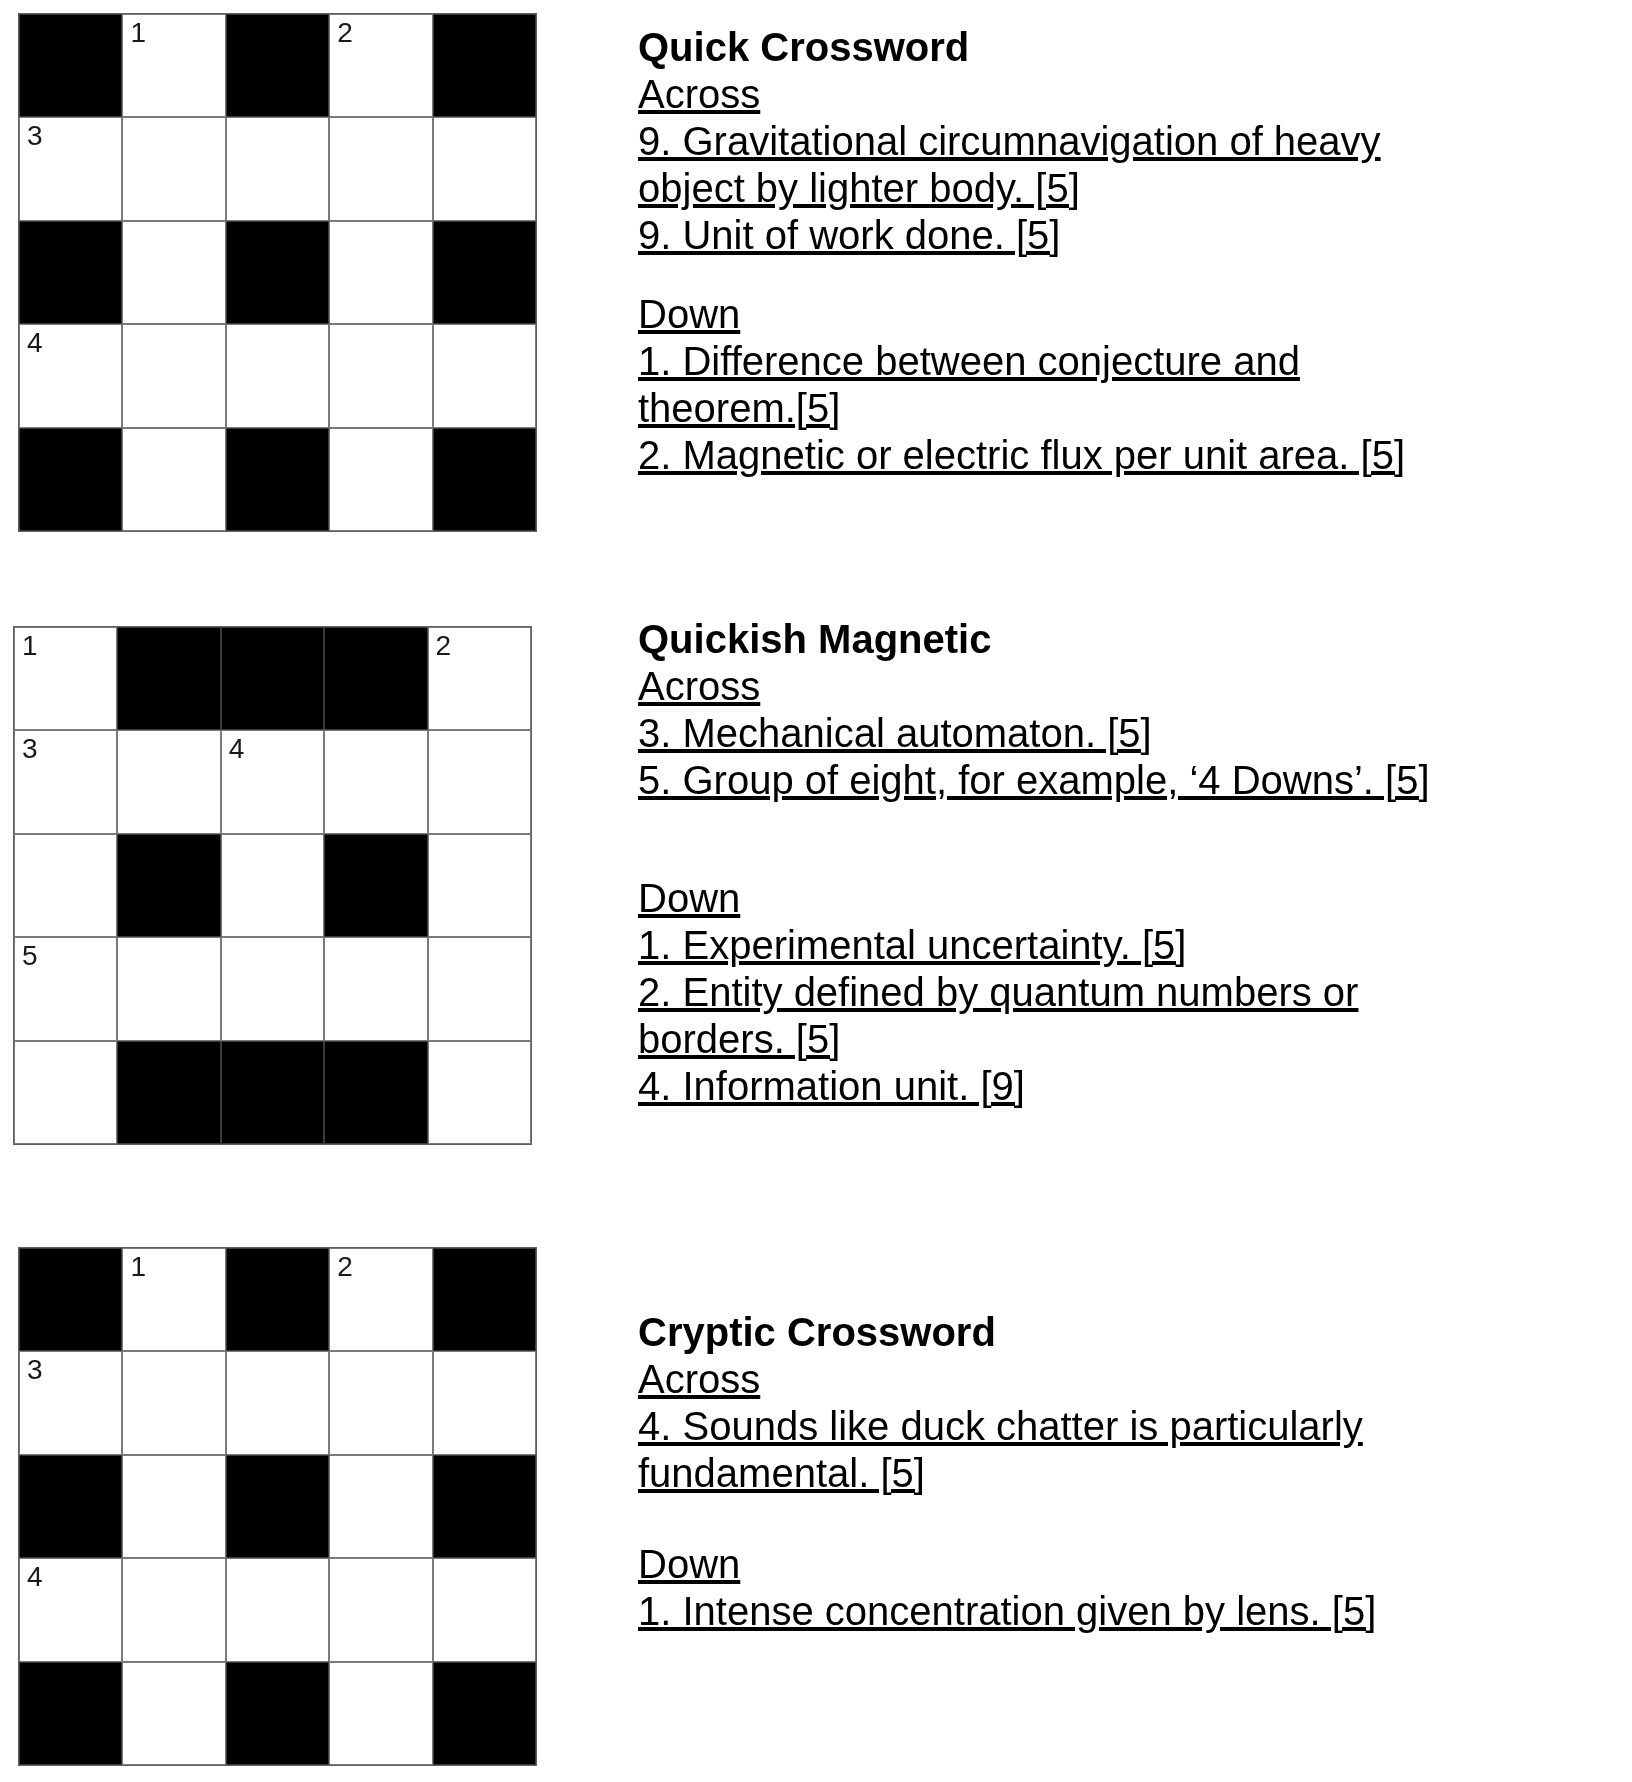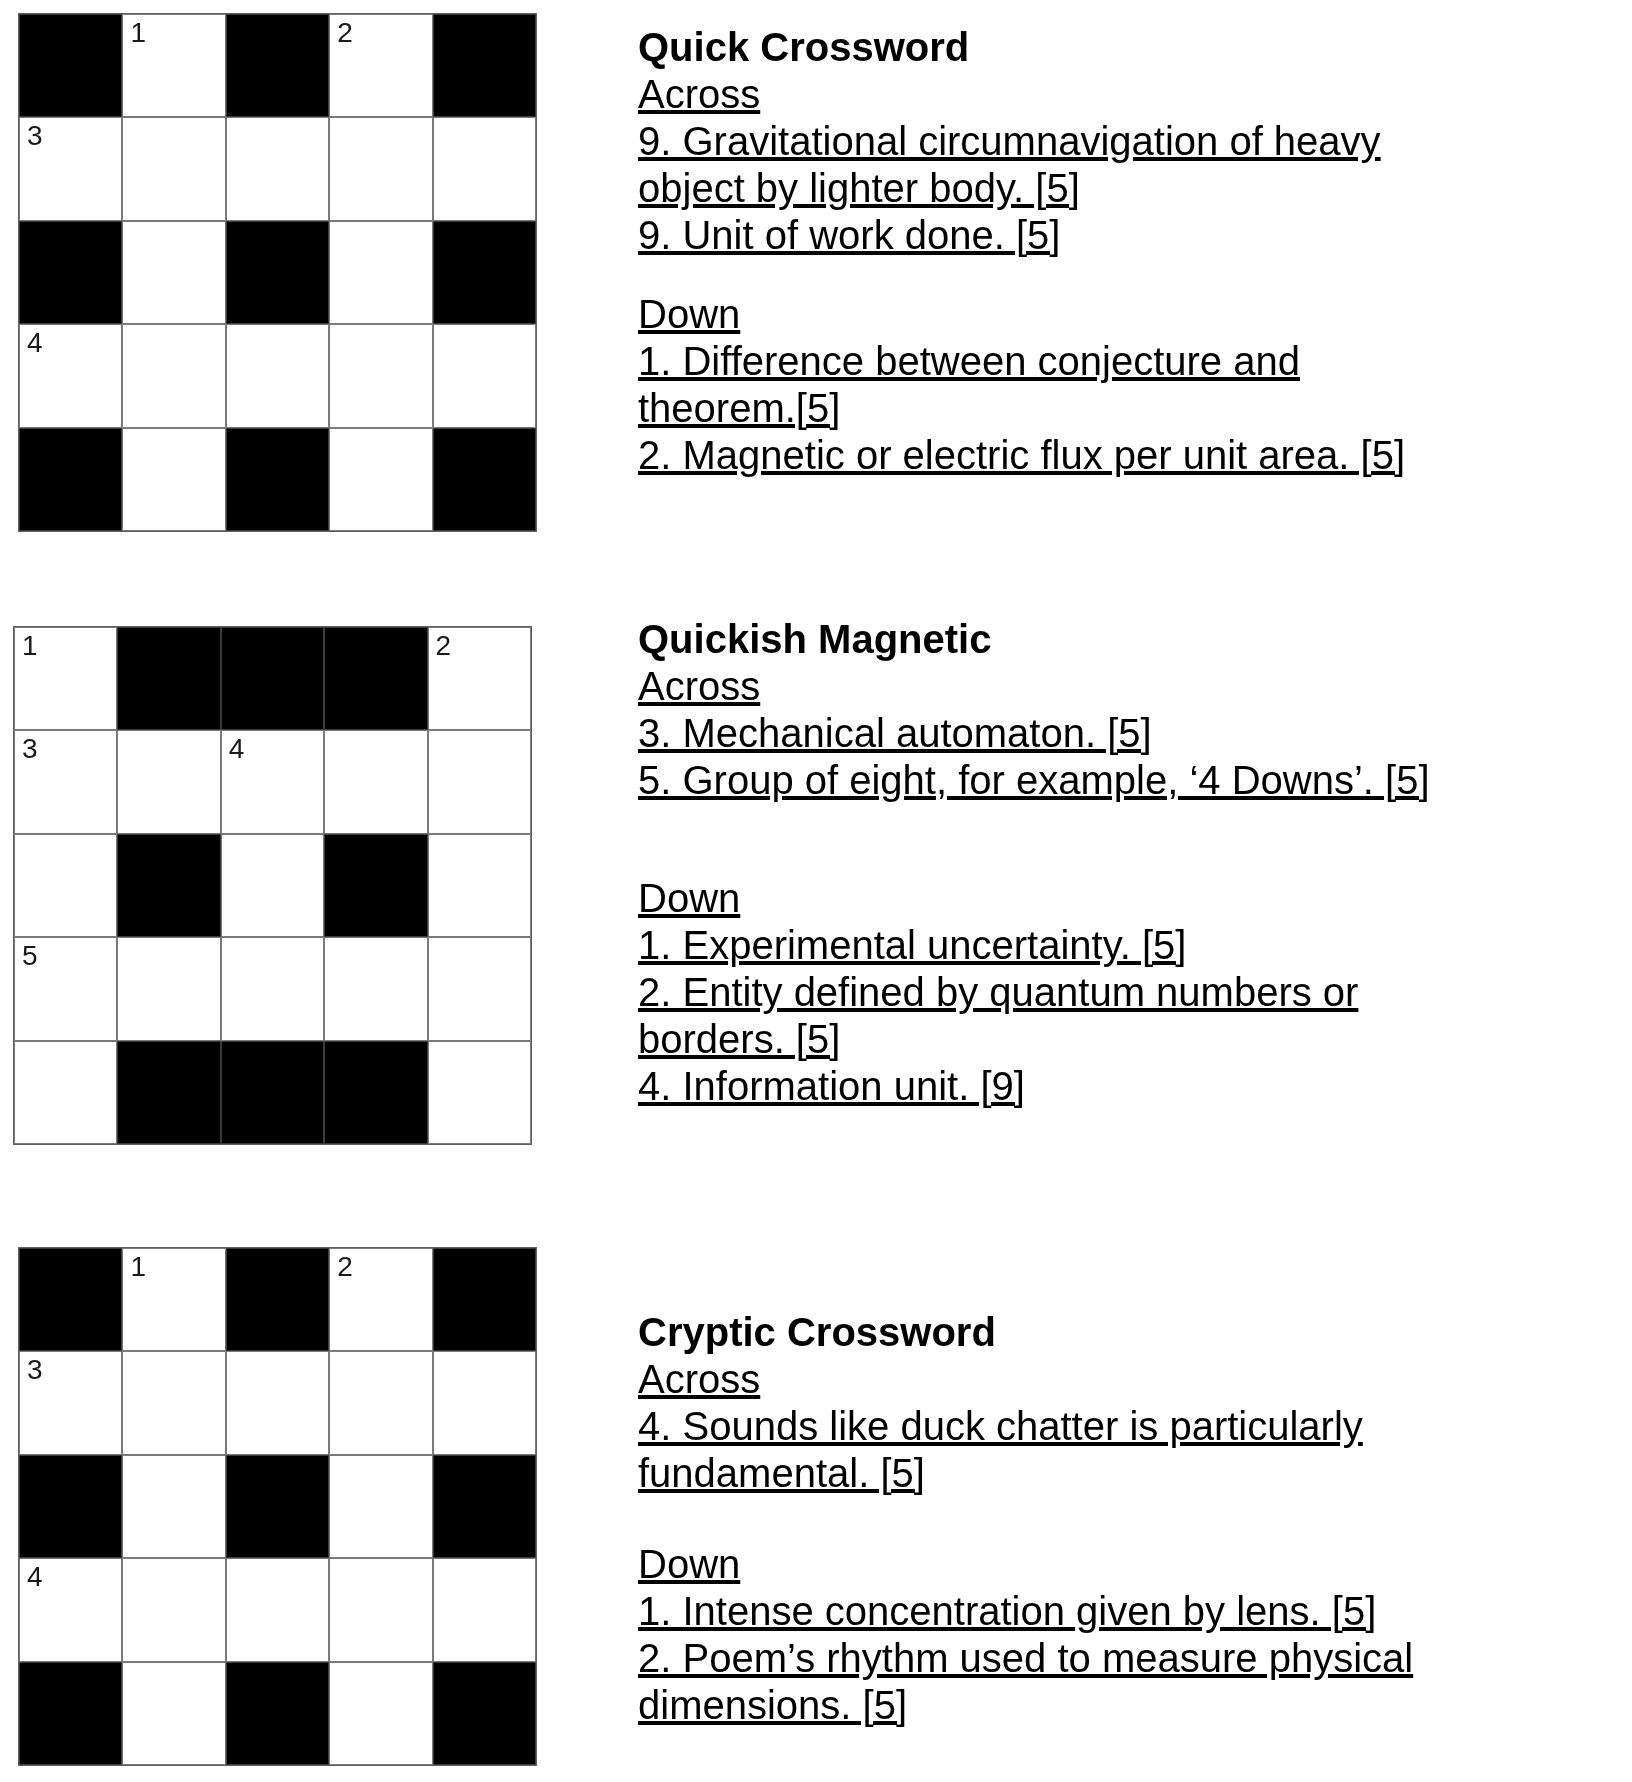--- a/index.html
+++ b/index.html
@@ -219,18 +219,16 @@
     <div class="title">Cryptic Crossword</div>
     <div class="label">Across</div>
     <div>
         <div class="clue">4. Sounds like duck chatter is particularly
 fundamental. [5]</div>
       </div>
     <div class="gap2"></div>
     <div class="label">Down</div>
     <div>
         <div class="clue">1. Intense concentration given by lens. [5]</div>
-        <div class="clue">2. Poem’s rhythm used to measure physical
-dimensions. [5]</div>
       </div>
   </div>
 
 </div>
 
 </body></html>

